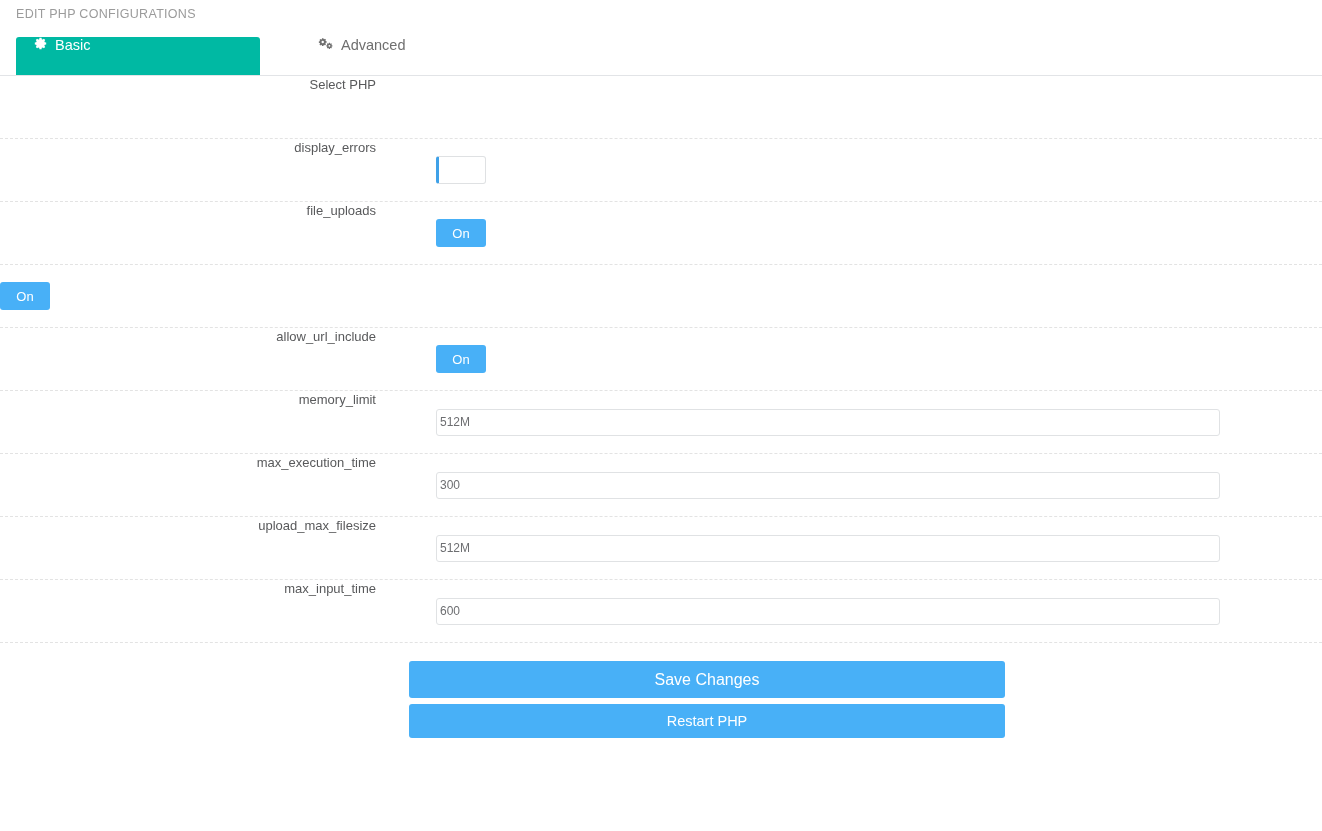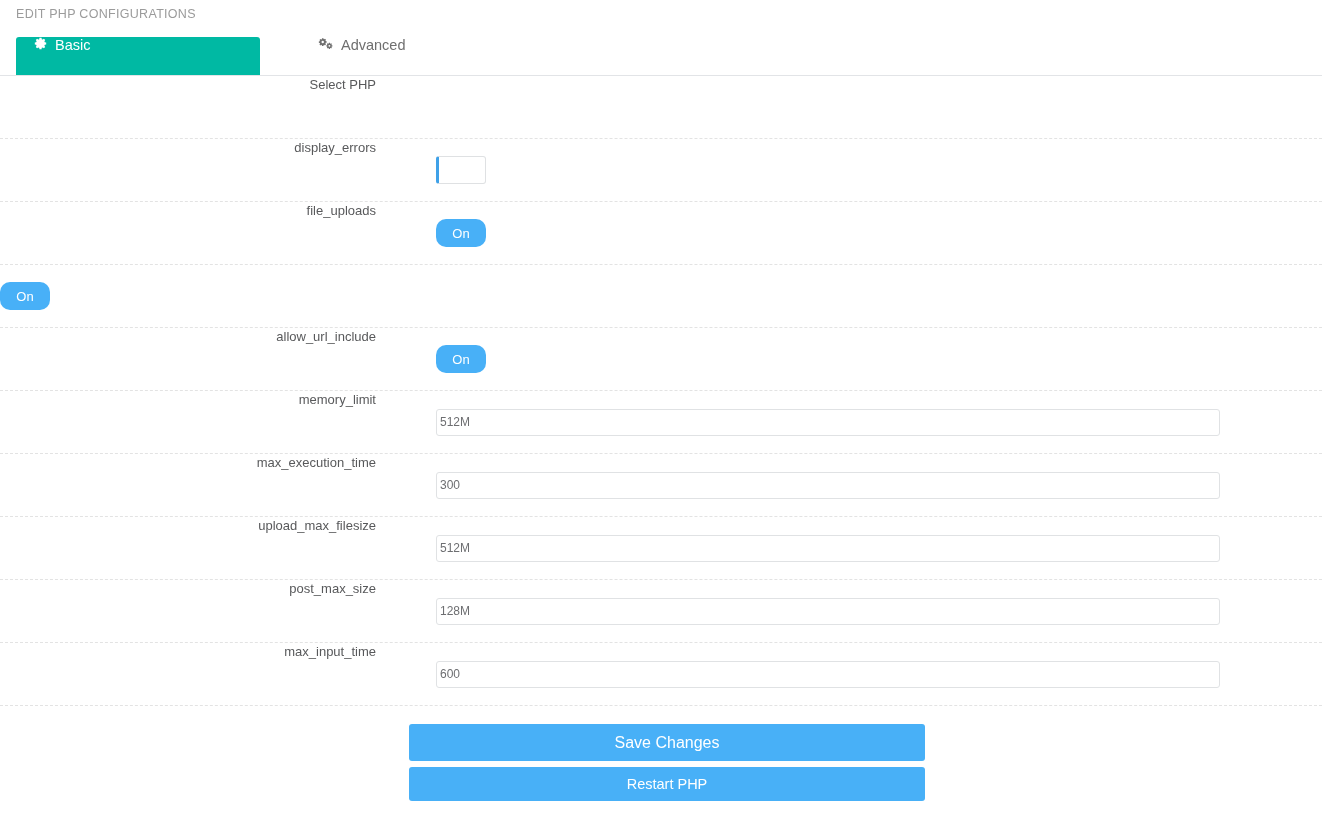--- a/index.html
+++ b/index.html
@@ -131,21 +131,21 @@
     line-height: 0;
   }
 
   
   .btn-on {
     min-width: 50px;
     height: 28px;
     background: #48b0f7;
     color: #ffffff;
     border: 0;
-    border-radius: 10px;
+    border-radius: 3px;
     font-size: 13px;
     font-family: "Liberation Sans", sans-serif;
     cursor: pointer;
     padding: 0 14px;
   }
   .btn-off {
     width: 50px;
     height: 28px;
     background: #ffffff;
     border: 1px solid #dfe1e3;
@@ -158,21 +158,21 @@
     font-family: "Liberation Sans", sans-serif;
   }
 
   
   .actions {
     padding-top: 18px;
     padding-left: 409px;
   }
   .btn-wide {
     display: block;
-    width: 516px;
+    width: 596px;
     background: #48b0f7;
     color: #ffffff;
     border: 0;
     border-radius: 3px;
     font-family: "Liberation Sans", sans-serif;
     cursor: pointer;
     text-align: center;
   }
   .btn-save {
     height: 37px;
@@ -264,26 +264,20 @@
       </div>
     </div>
 
     <div class="form-row">
       <div class="row-label">upload_max_filesize</div>
       <div class="row-control">
         <input class="txt-input" type="text" value="512M" style="">
       </div>
     </div>
 
-    <div class="form-row">
-      <div class="row-label">post_max_size</div>
-      <div class="row-control">
-        <input class="txt-input" type="text" value="128M" style="">
-      </div>
-    </div>
 
     <div class="form-row">
       <div class="row-label">max_input_time</div>
       <div class="row-control">
         <input class="txt-input" type="text" value="600" style="">
       </div>
     </div>
 
   </div>
 

